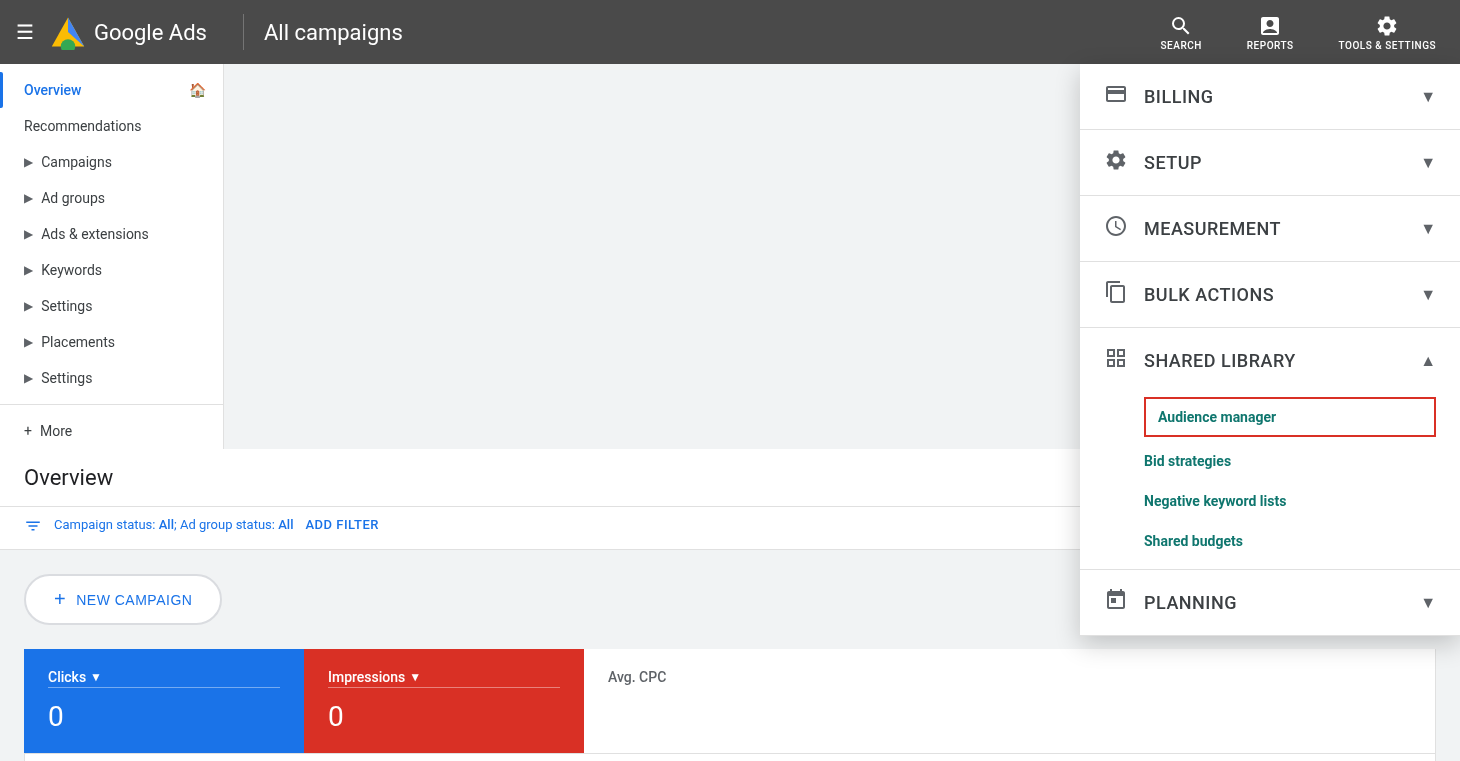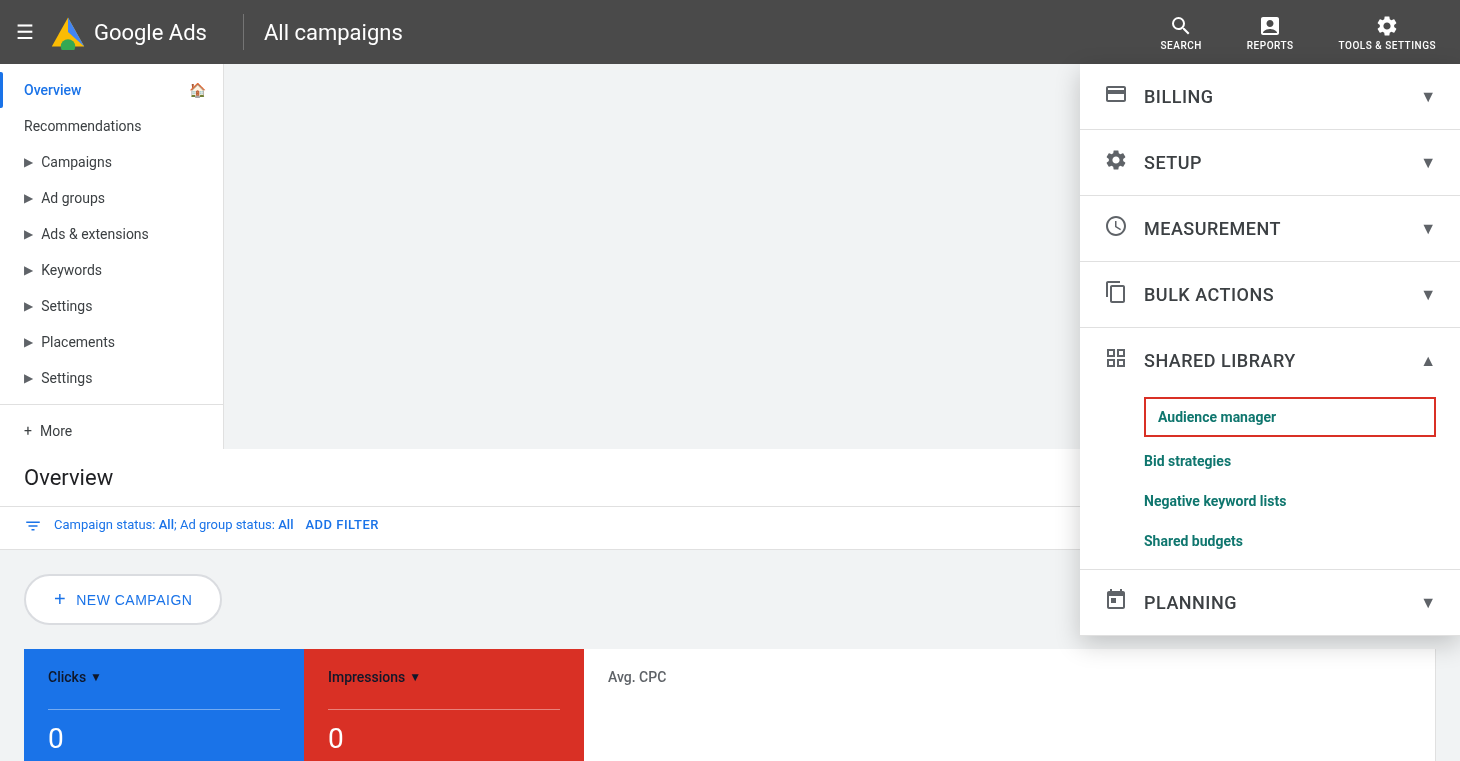--- a/index.html
+++ b/index.html
@@ -222,28 +222,28 @@
       background: #1a73e8;
       padding: 20px 24px;
       width: 280px;
     }
     .chart-card-impressions {
       background: #d93025;
       padding: 20px 24px;
       width: 280px;
     }
     .chart-card-label {
-      color: #0f172a;
+      color: #ffffff;
       font-size: 14px;
       font-weight: 500;
       display: flex;
       align-items: center;
       gap: 4px;
       border-bottom: 1px solid rgba(255,255,255,0.4);
-      padding-bottom: 24px;
+      padding-bottom: 2px;
       margin-bottom: 12px;
     }
     .chart-card-value {
       color: white;
       font-size: 28px;
       font-weight: 400;
     }
     .chart-card-avg {
       background: white;
       padding: 20px 24px;

